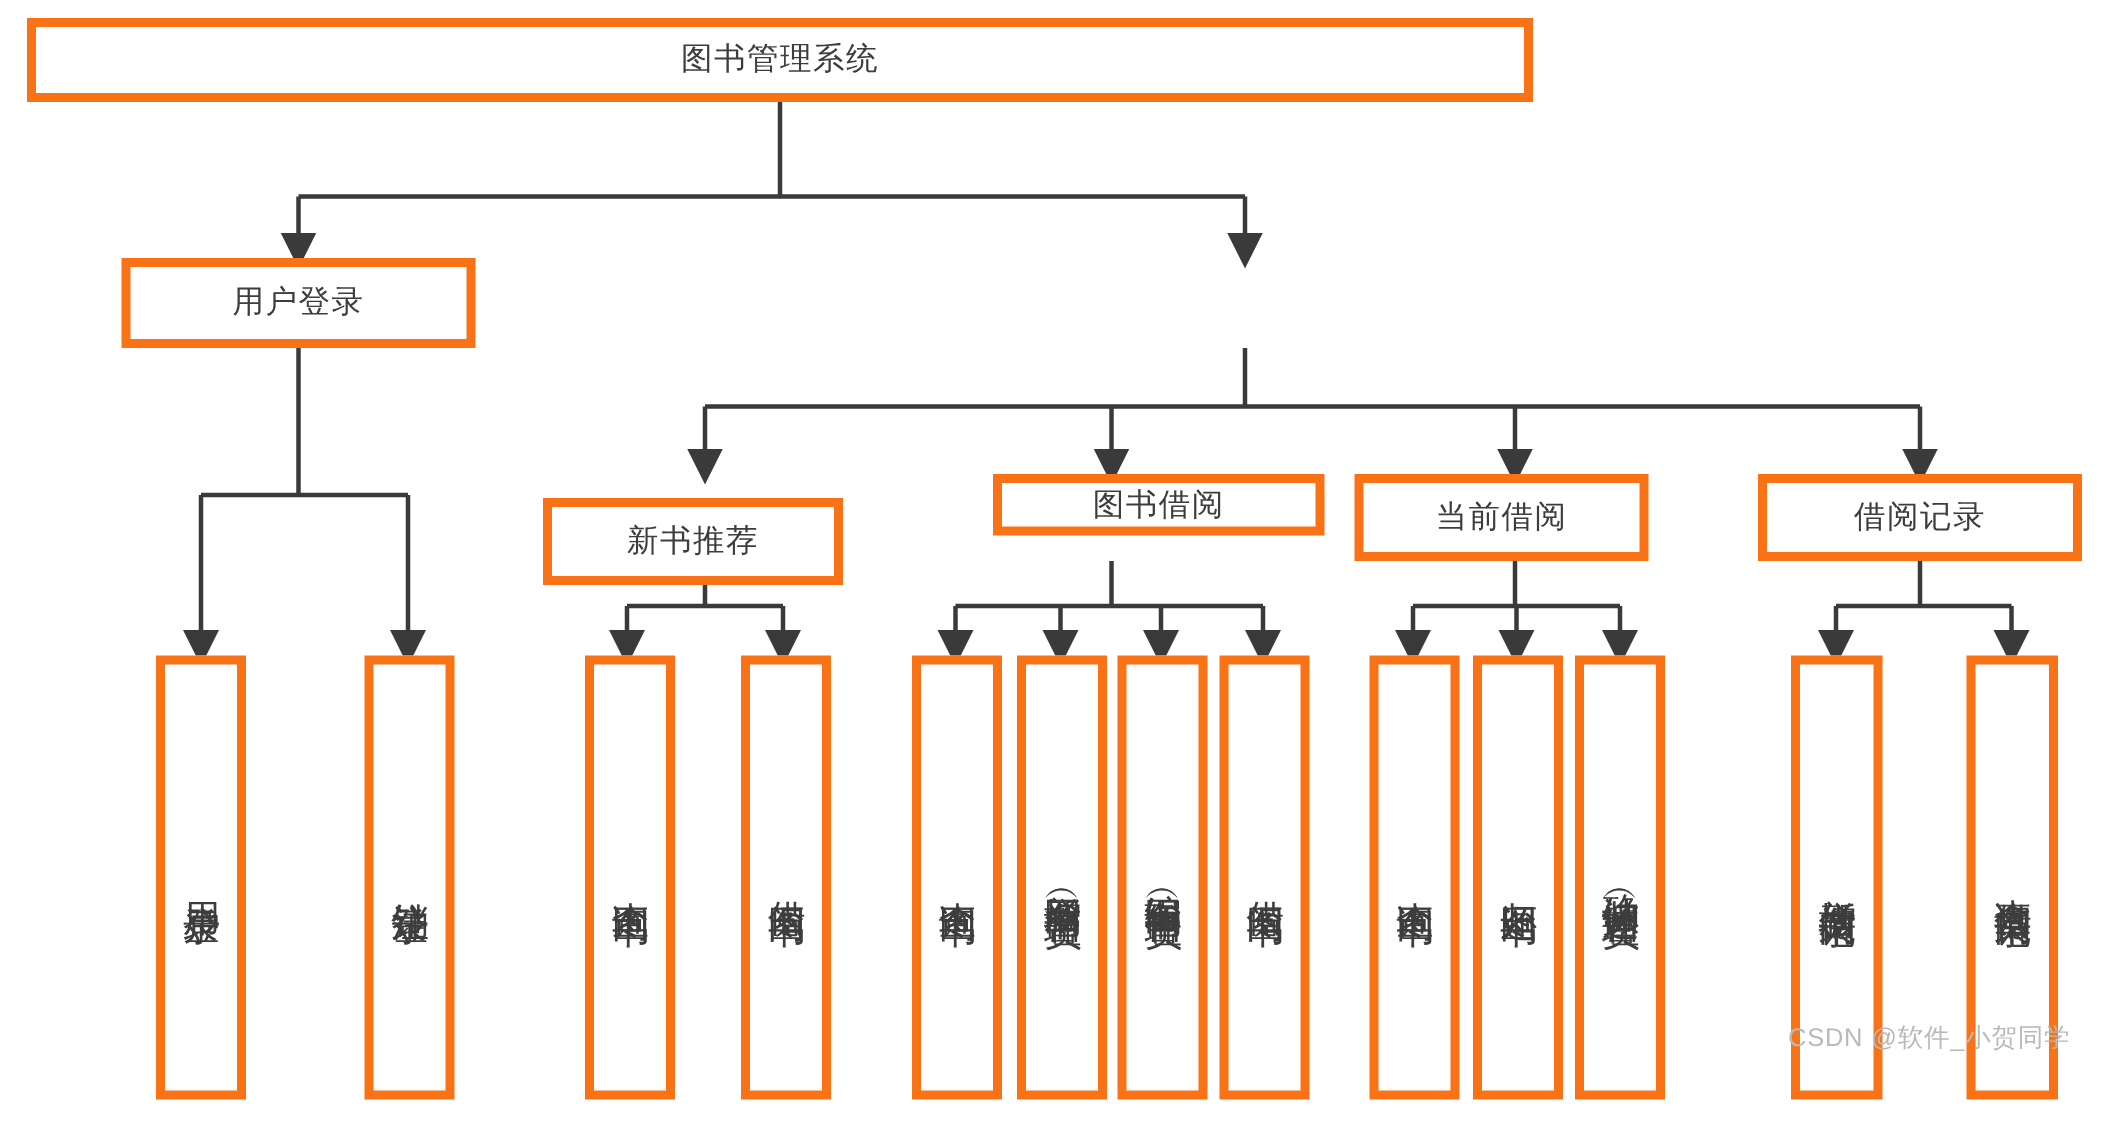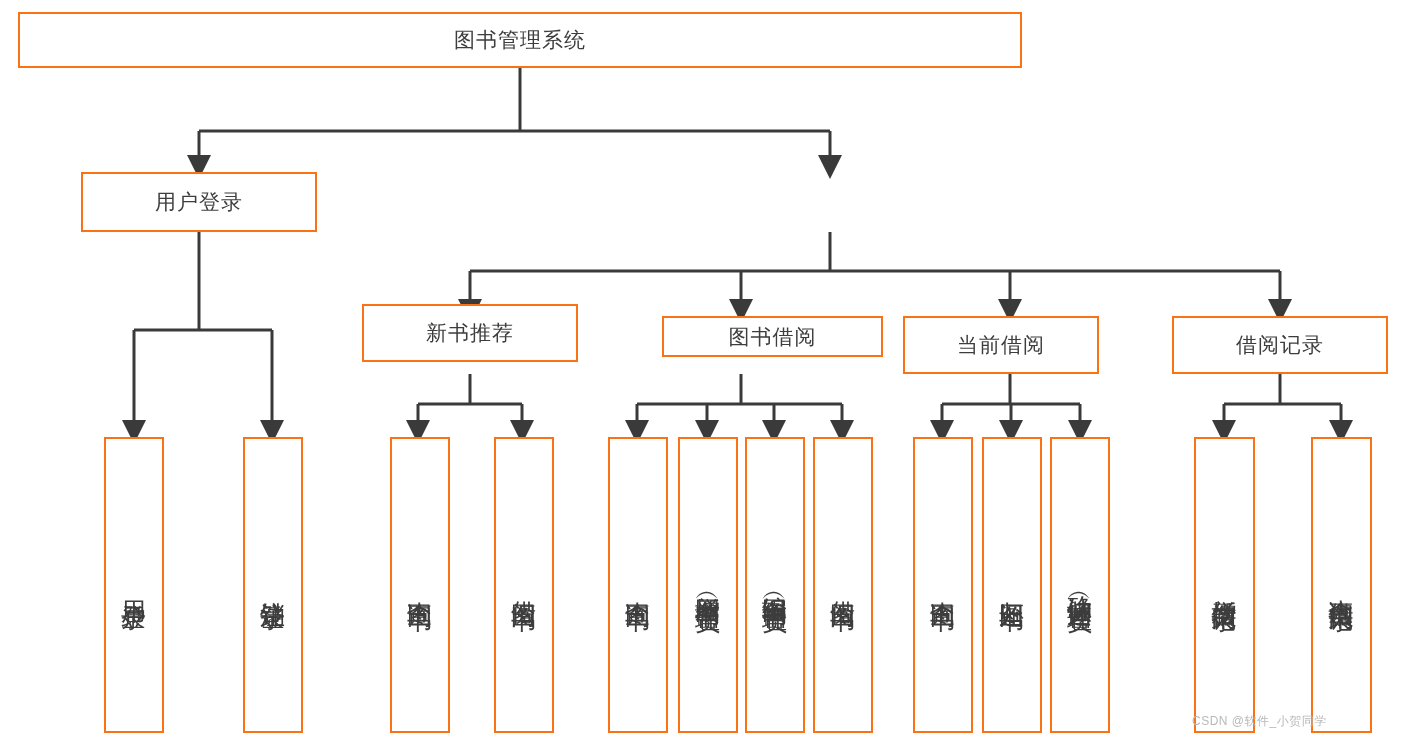--- a/index.html
+++ b/index.html
@@ -12,21 +12,21 @@
     position: relative;
     width: 1405px;
     height: 747px;
     background: #ffffff;
     overflow: hidden;
   }
   #wires { position: absolute; inset: 0; width: 1405px; height: 747px; }
   .node {
     position: absolute;
     background: #ffffff;
-    border: 2px solid #f97316;
+    border: 6px solid #f97316;
     display: flex;
     align-items: center;
     justify-content: center;
     color: #3d3d3d;
   }
   .node.horiz .label {
     font-size: 21px;
     line-height: 1.1;
     letter-spacing: 1px;
     white-space: nowrap;
@@ -40,22 +40,22 @@
     text-orientation: upright;
     font-size: 25px;
     line-height: 1.12;
     letter-spacing: 2px;
     white-space: nowrap;
     text-align: center;
   }
   #watermark {
     position: absolute;
     left: 1192px;
-    top: 713px;
-    font-size: 12px;
+    top: 680px;
+    font-size: 17px;
     color: #b9b9b9;
     letter-spacing: 0.5px;
     white-space: nowrap;
     pointer-events: none;
   }
 </style>
 </head>
 <body>
 
 <div id="stage">
@@ -114,21 +114,21 @@
   </svg>
 
   <div class="node horiz" style="left:18px; top:12px; width:1004px; height:56px;">
     <span class="label">图书管理系统</span>
   </div>
 
   <div class="node horiz" style="left:81px; top:172px; width:236px; height:60px;">
     <span class="label">用户登录</span>
   </div>
 
-  <div class="node horiz" style="left:362px; top:304px; width:216px; height:58px;">
+  <div class="node horiz" style="left:362px; top:332px; width:200px; height:58px;">
     <span class="label">新书推荐</span>
   </div>
   <div class="node horiz" style="left:662px; top:316px; width:221px; height:41px;">
     <span class="label">图书借阅</span>
   </div>
   <div class="node horiz" style="left:903px; top:316px; width:196px; height:58px;">
     <span class="label">当前借阅</span>
   </div>
   <div class="node horiz" style="left:1172px; top:316px; width:216px; height:58px;">
     <span class="label">借阅记录</span>

